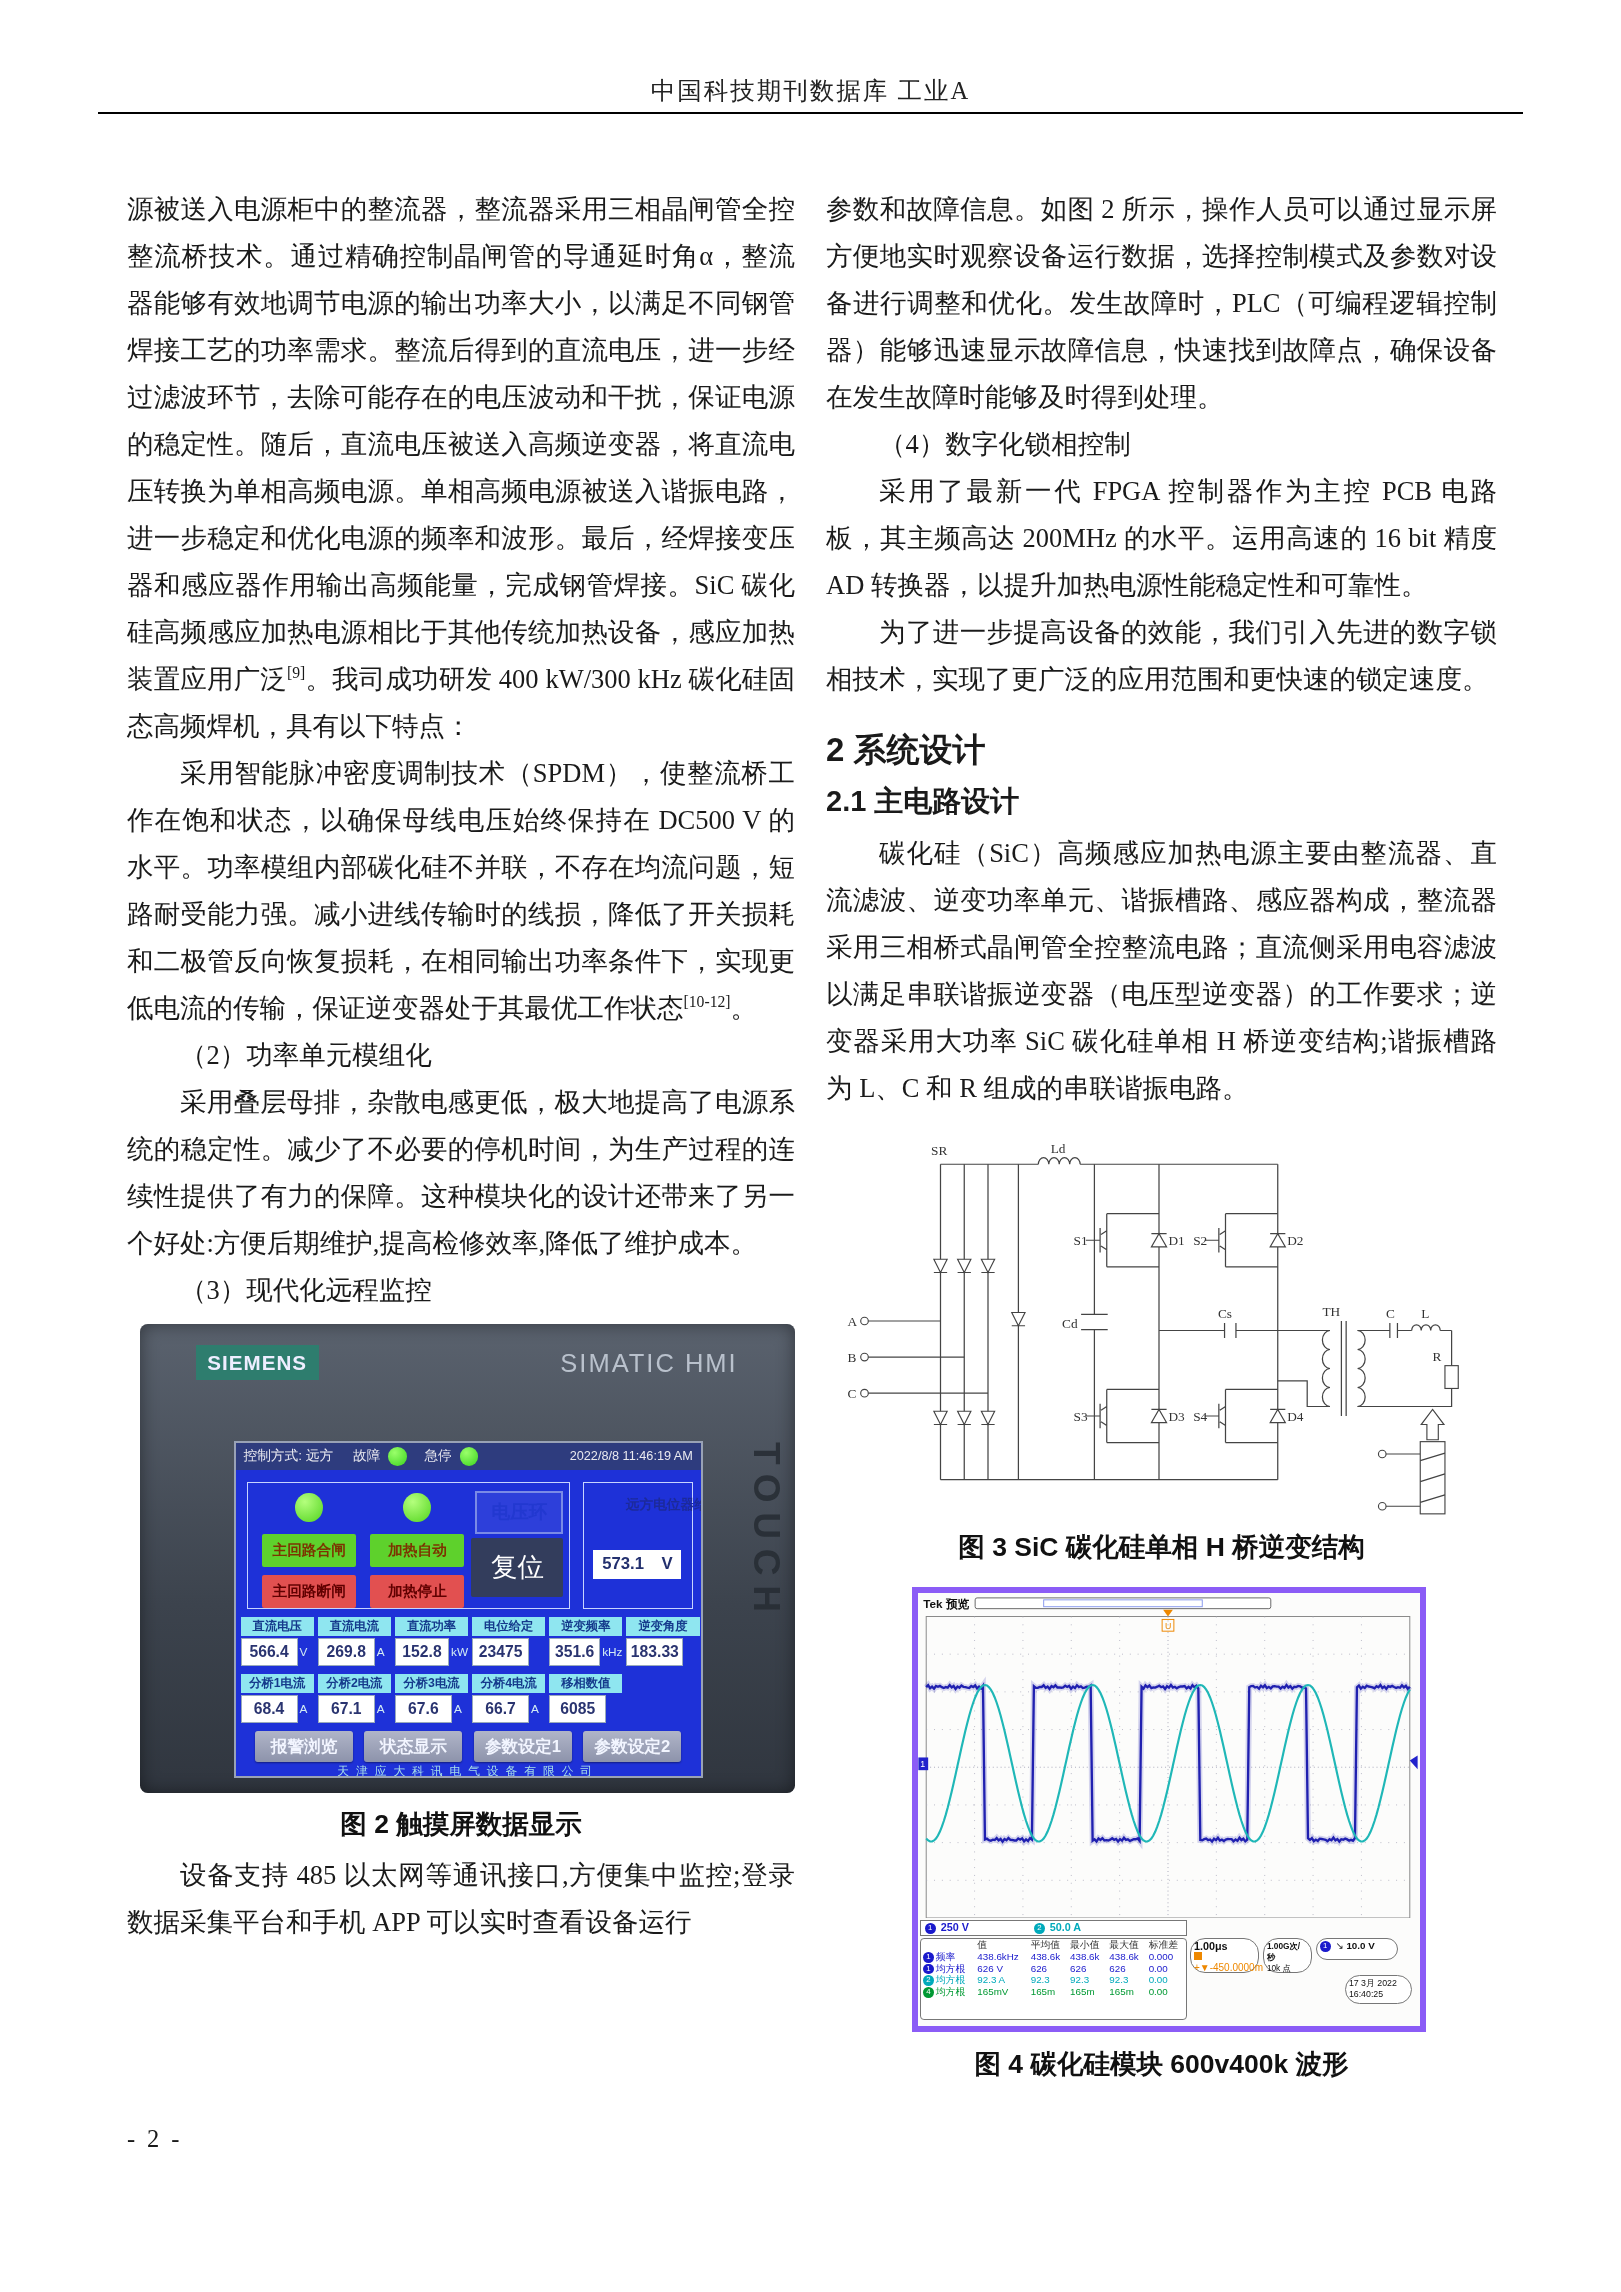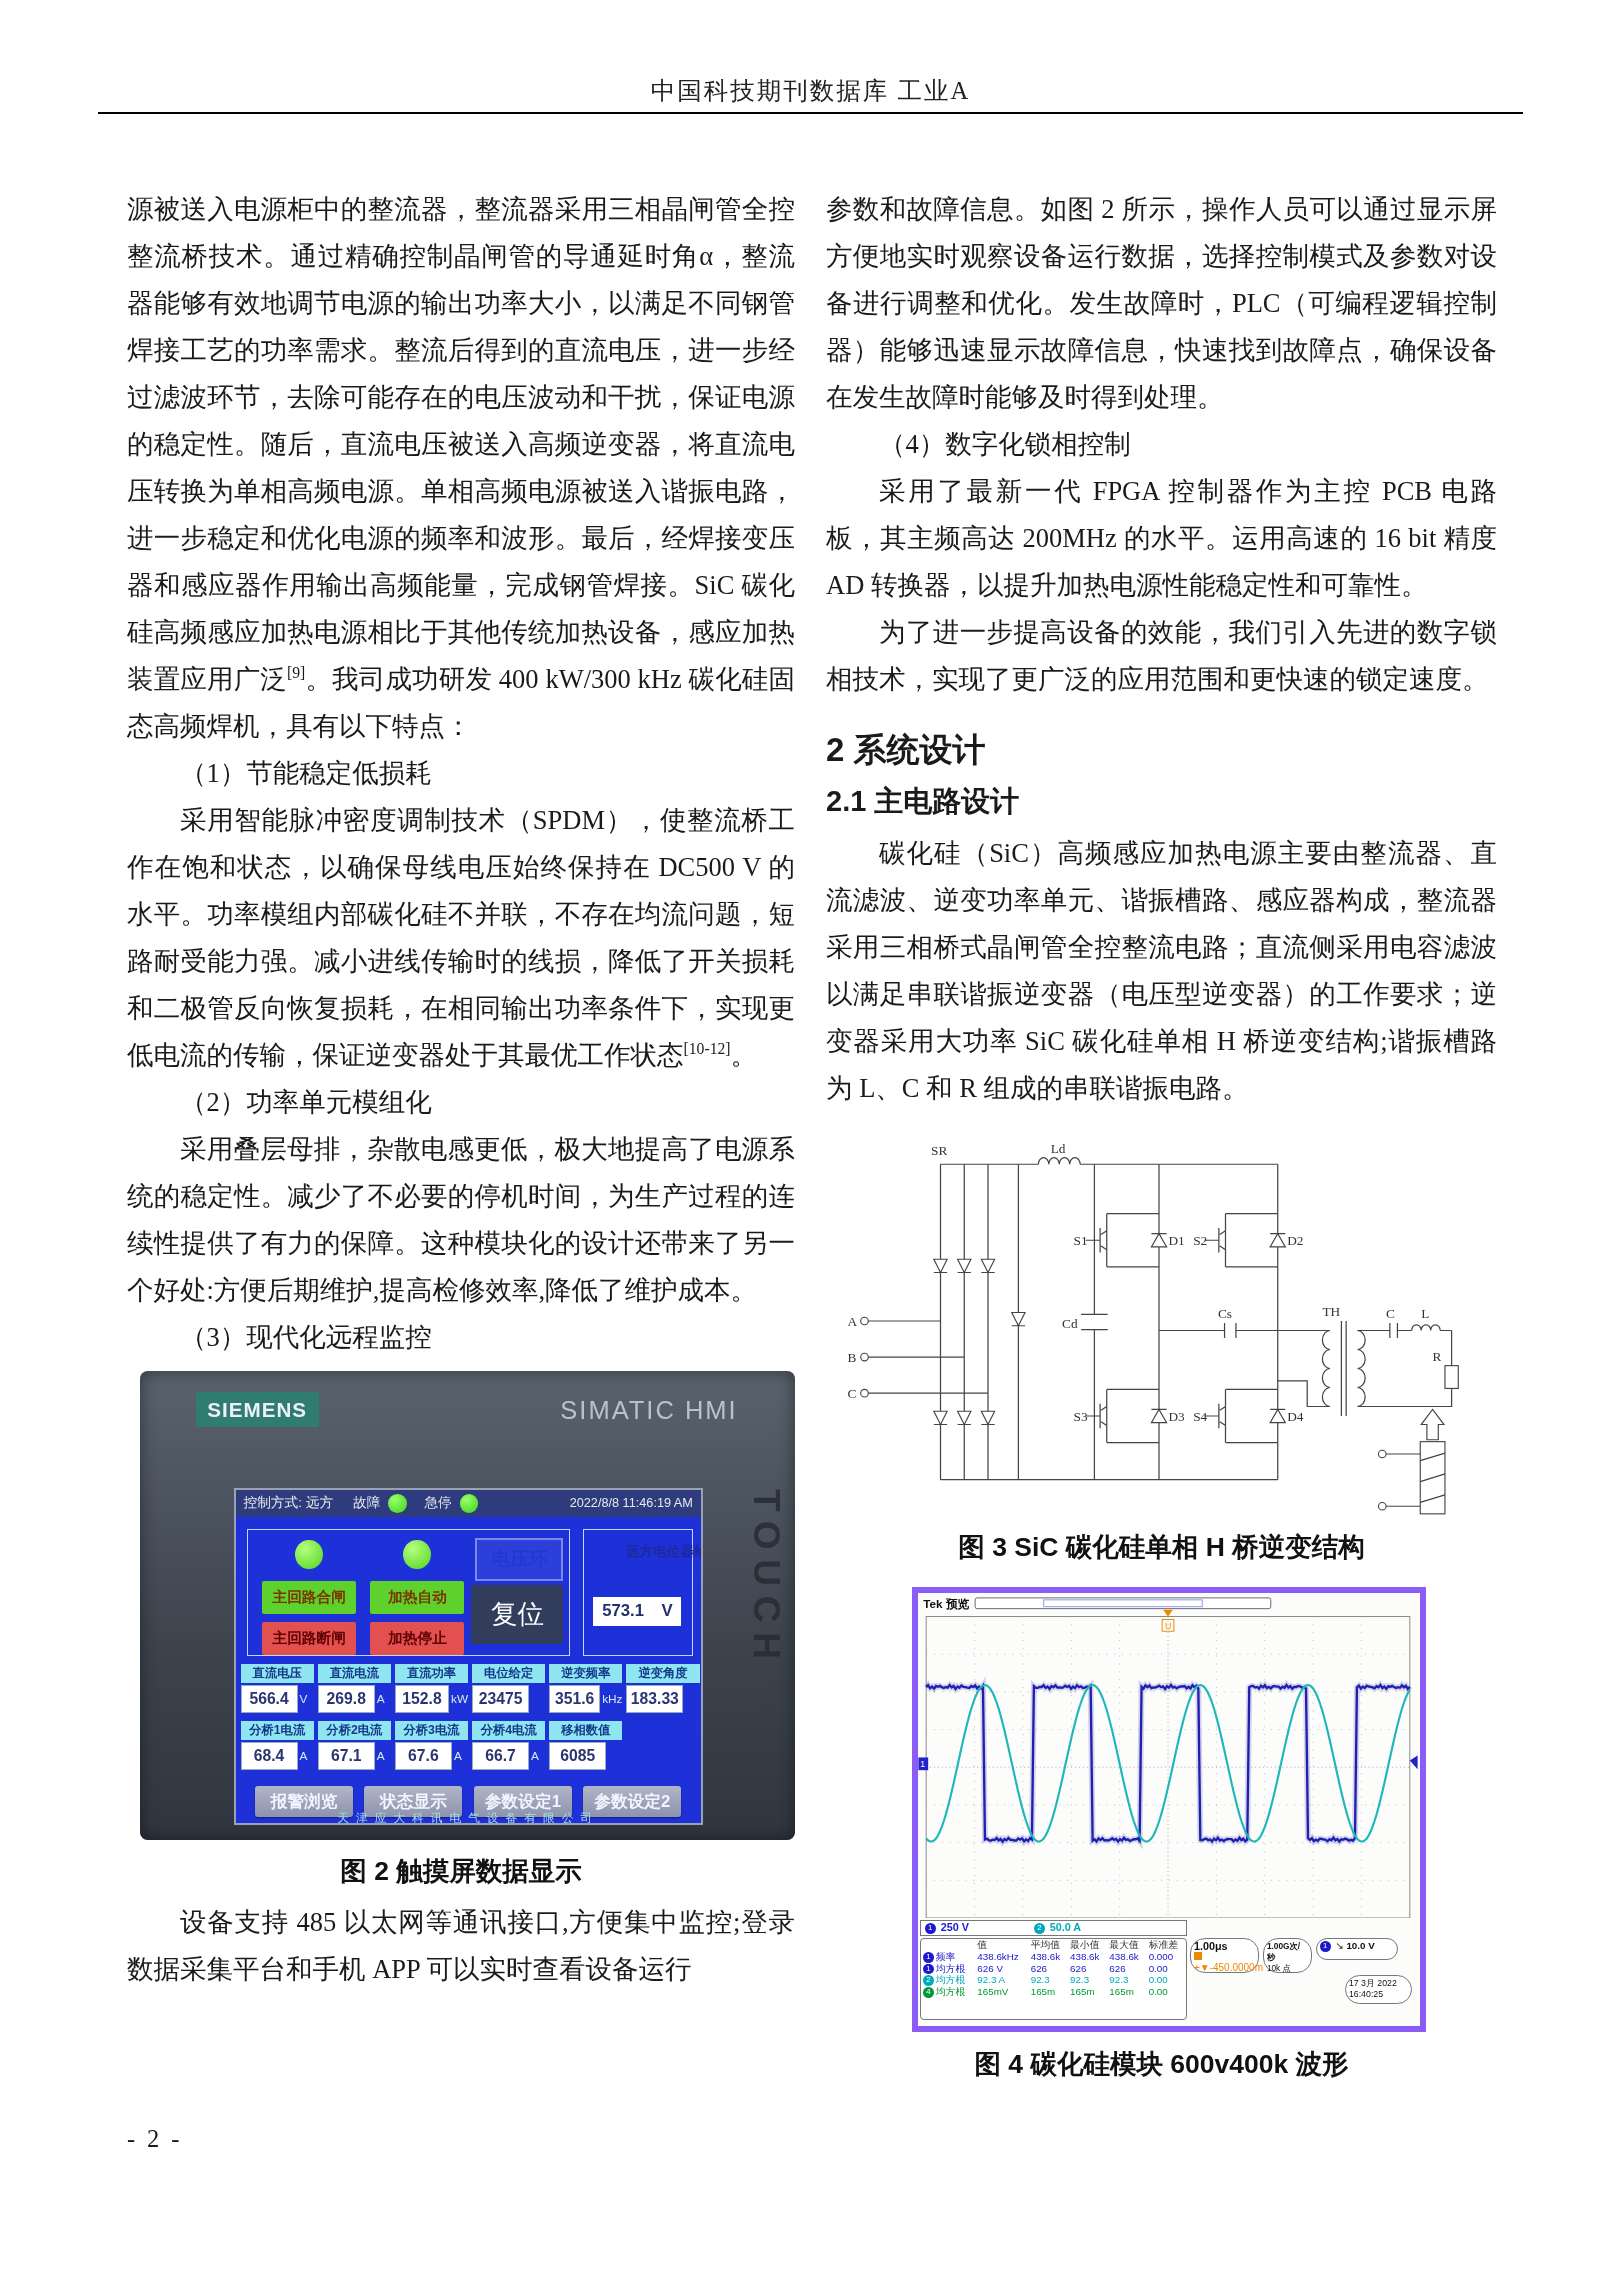--- a/index.html
+++ b/index.html
@@ -54,21 +54,21 @@
           font-size:16.7px;font-weight:bold;display:flex;align-items:center;justify-content:space-around;}
   .hmi-grid{position:absolute;left:4.9px;top:174px;width:459px;}
   .hgrow{display:flex;gap:3.9px;margin-bottom:7.8px;}
   .hgcell{flex:1 1 0;min-width:0;}
   .hglabel{background:#8fe6f0;color:#153a8c;font-size:12.3px;font-weight:bold;text-align:center;
            height:19.6px;line-height:19.6px;white-space:nowrap;overflow:hidden;}
   .hgval{display:flex;align-items:center;margin-top:2px;}
   .hgbox{background:#fff;color:#2a3470;font-weight:bold;font-size:15.7px;width:55px;height:25.5px;
          line-height:25.5px;text-align:center;border:1px solid #9ab;}
   .hgunit{color:#d3ecf4;font-size:11.8px;margin-left:2px;}
-  .hmi-nav{position:absolute;left:0;top:296px;width:100%;display:flex;justify-content:space-around;padding:0 13.7px;box-sizing:border-box;}
+  .hmi-nav{position:absolute;left:0;top:288px;width:100%;display:flex;justify-content:space-around;padding:0 13.7px;box-sizing:border-box;}
   .navbtn{width:98px;height:31px;background:linear-gradient(#b0b5c8,#8d93ab);color:#f2f5ff;
           font-size:16.7px;font-weight:bold;display:flex;align-items:center;justify-content:center;
           border-radius:2.9px;box-shadow:0 1px 2px rgba(0,0,0,.4);}
   .hmi-footer{position:absolute;top:321px;width:100%;text-align:center;color:#a8dfe8;
               font-size:11.8px;letter-spacing:6.9px;}
   
   .circuit-wrap{margin:13.7px 0 0 9.8px;}
   .circuit-wrap svg{display:block;}
   .cline{stroke:#444;stroke-width:1.3;fill:none;}
   .csym{stroke:#444;stroke-width:1.2;fill:#fff;}
@@ -95,21 +95,20 @@
 <body>
 
 <div class="page">
 
   <div class="hdr">中国科技期刊数据库 工业A</div>
   <div class="hdr-rule"></div>
 
   <div class="col col-left">
     <div>
         <p class="blk body"><span>源被送入电源柜中的整流器，整流器采用三相晶闸管全控整流桥技术。通过精确控制晶闸管的导通延时角α，整流器能够有效地调节电源的输出功率大小，以满足不同钢管焊接工艺的功率需求。整流后得到的直流电压，进一步经过滤波环节，去除可能存在的电压波动和干扰，保证电源的稳定性。随后，直流电压被送入高频逆变器，将直流电压转换为单相高频电源。单相高频电源被送入谐振电路，进一步稳定和优化电源的频率和波形。最后，经焊接变压器和感应器作用输出高频能量，完成钢管焊接。SiC 碳化硅高频感应加热电源相比于其他传统加热设备，感应加热装置应用广泛</span><sup>[9]</sup><span>。我司成功研发 400 kW/300 kHz 碳化硅固态高频焊机，具有以下特点：</span></p>
-        <p class="blk body ind"><span>（1）节能稳定低损耗</span></p>
         <p class="blk body ind"><span>采用智能脉冲密度调制技术（SPDM），使整流桥工作在饱和状态，以确保母线电压始终保持在 DC500 V 的水平。功率模组内部碳化硅不并联，不存在均流问题，短路耐受能力强。减小进线传输时的线损，降低了开关损耗和二极管反向恢复损耗，在相同输出功率条件下，实现更低电流的传输，保证逆变器处于其最优工作状态</span><sup>[10-12]</sup><span>。</span></p>
         <p class="blk body ind"><span>（2）功率单元模组化</span></p>
         <p class="blk body ind"><span>采用叠层母排，杂散电感更低，极大地提高了电源系统的稳定性。减少了不必要的停机时间，为生产过程的连续性提供了有力的保障。这种模块化的设计还带来了另一个好处:方便后期维护,提高检修效率,降低了维护成本。</span></p>
         <p class="blk body ind"><span>（3）现代化远程监控</span></p>
       </div>
 
     <div class="hmi">
       <div class="hmi-brand">SIEMENS</div>
       <div class="hmi-prod">SIMATIC HMI</div>
       <div class="hmi-touch">TOUCH</div>

